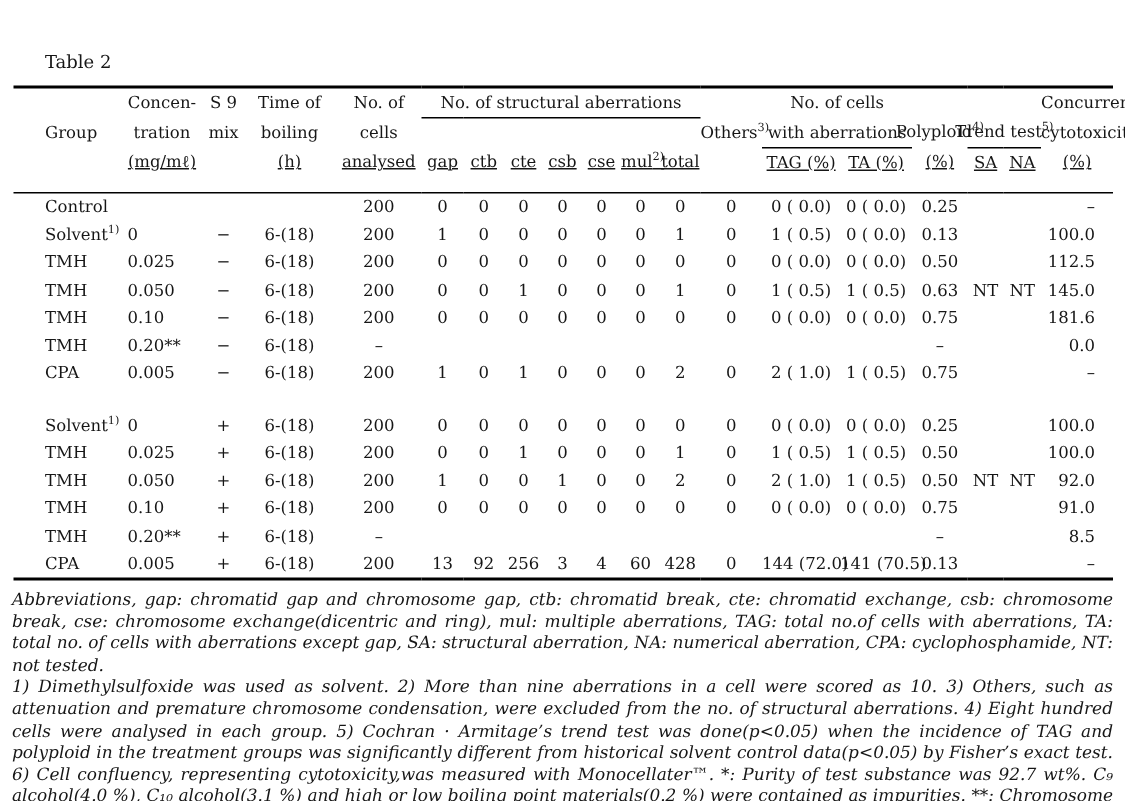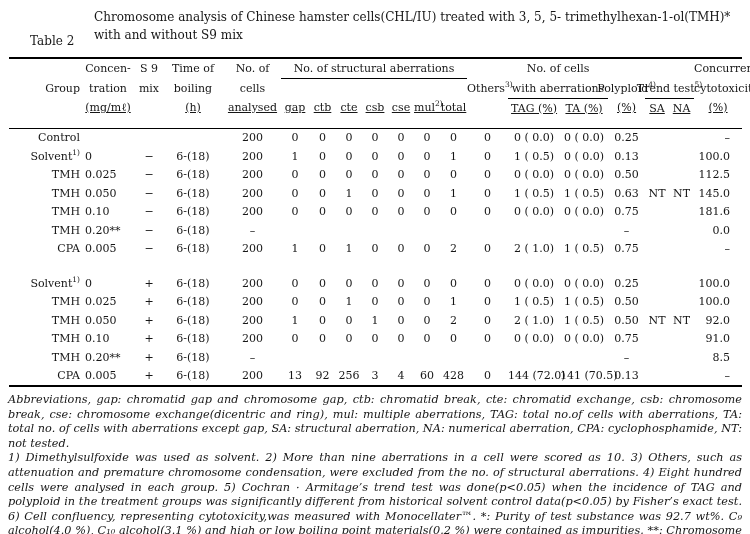--- a/index.html
+++ b/index.html
@@ -18,37 +18,36 @@
   td{padding:0;font-size:11px;overflow:visible;}
   thead td{text-align:center;vertical-align:middle;line-height:13px;}
   tr.h1 td{height:19px;text-align:center;}
   tr.h2 td{height:19px;}
   tr.h3 td{height:26px;vertical-align:top;padding-top:3px;text-decoration:underline;}
   tr.h3{border-bottom:1.8px solid #000;}
   .rule{border-bottom:1.2px solid #000;}
   tbody td{height:18.5px;text-align:center;vertical-align:middle;white-space:nowrap;}
   tr.blank td{height:16px;}
   .tl{text-align:left;}
-  .gl{padding-left:21px;text-align:right;}
+  .gl{padding-left:21px;}
   .cl{padding-left:5px;}
   .trr{text-align:right;}
   .cyv{padding-right:12px;}
   .cyh{text-align:right;padding-right:3px;white-space:nowrap;}
   .rel{position:relative;}
   .ovc{position:absolute;left:50%;top:50%;transform:translate(-50%,-50%);white-space:nowrap;}
   sup{font-size:7.5px;vertical-align:super;line-height:0;letter-spacing:0;}
   .footnotes{margin:6px 8px 0 8px;font-size:11.3px;line-height:14.6px;text-align:justify;}
   .footnotes p{margin:0;font-style:italic;}
 </style>
 </head>
 <body>
 
 <div class="caption">
   <span class="cap-label">Table 2</span>
-  <span class="cap-text">Chromosome analysis of Chinese hamster cells(CHL/IU) treated with 3, 5, 5- trimethylhexan-1-ol(TMH)* with and without S9 mix</span>
 </div>
 
 <table>
   <colgroup>
     <col style="width:71px">
       <col style="width:56px">
       <col style="width:26px">
       <col style="width:62px">
     <col style="width:57px">
       <col style="width:28px">

